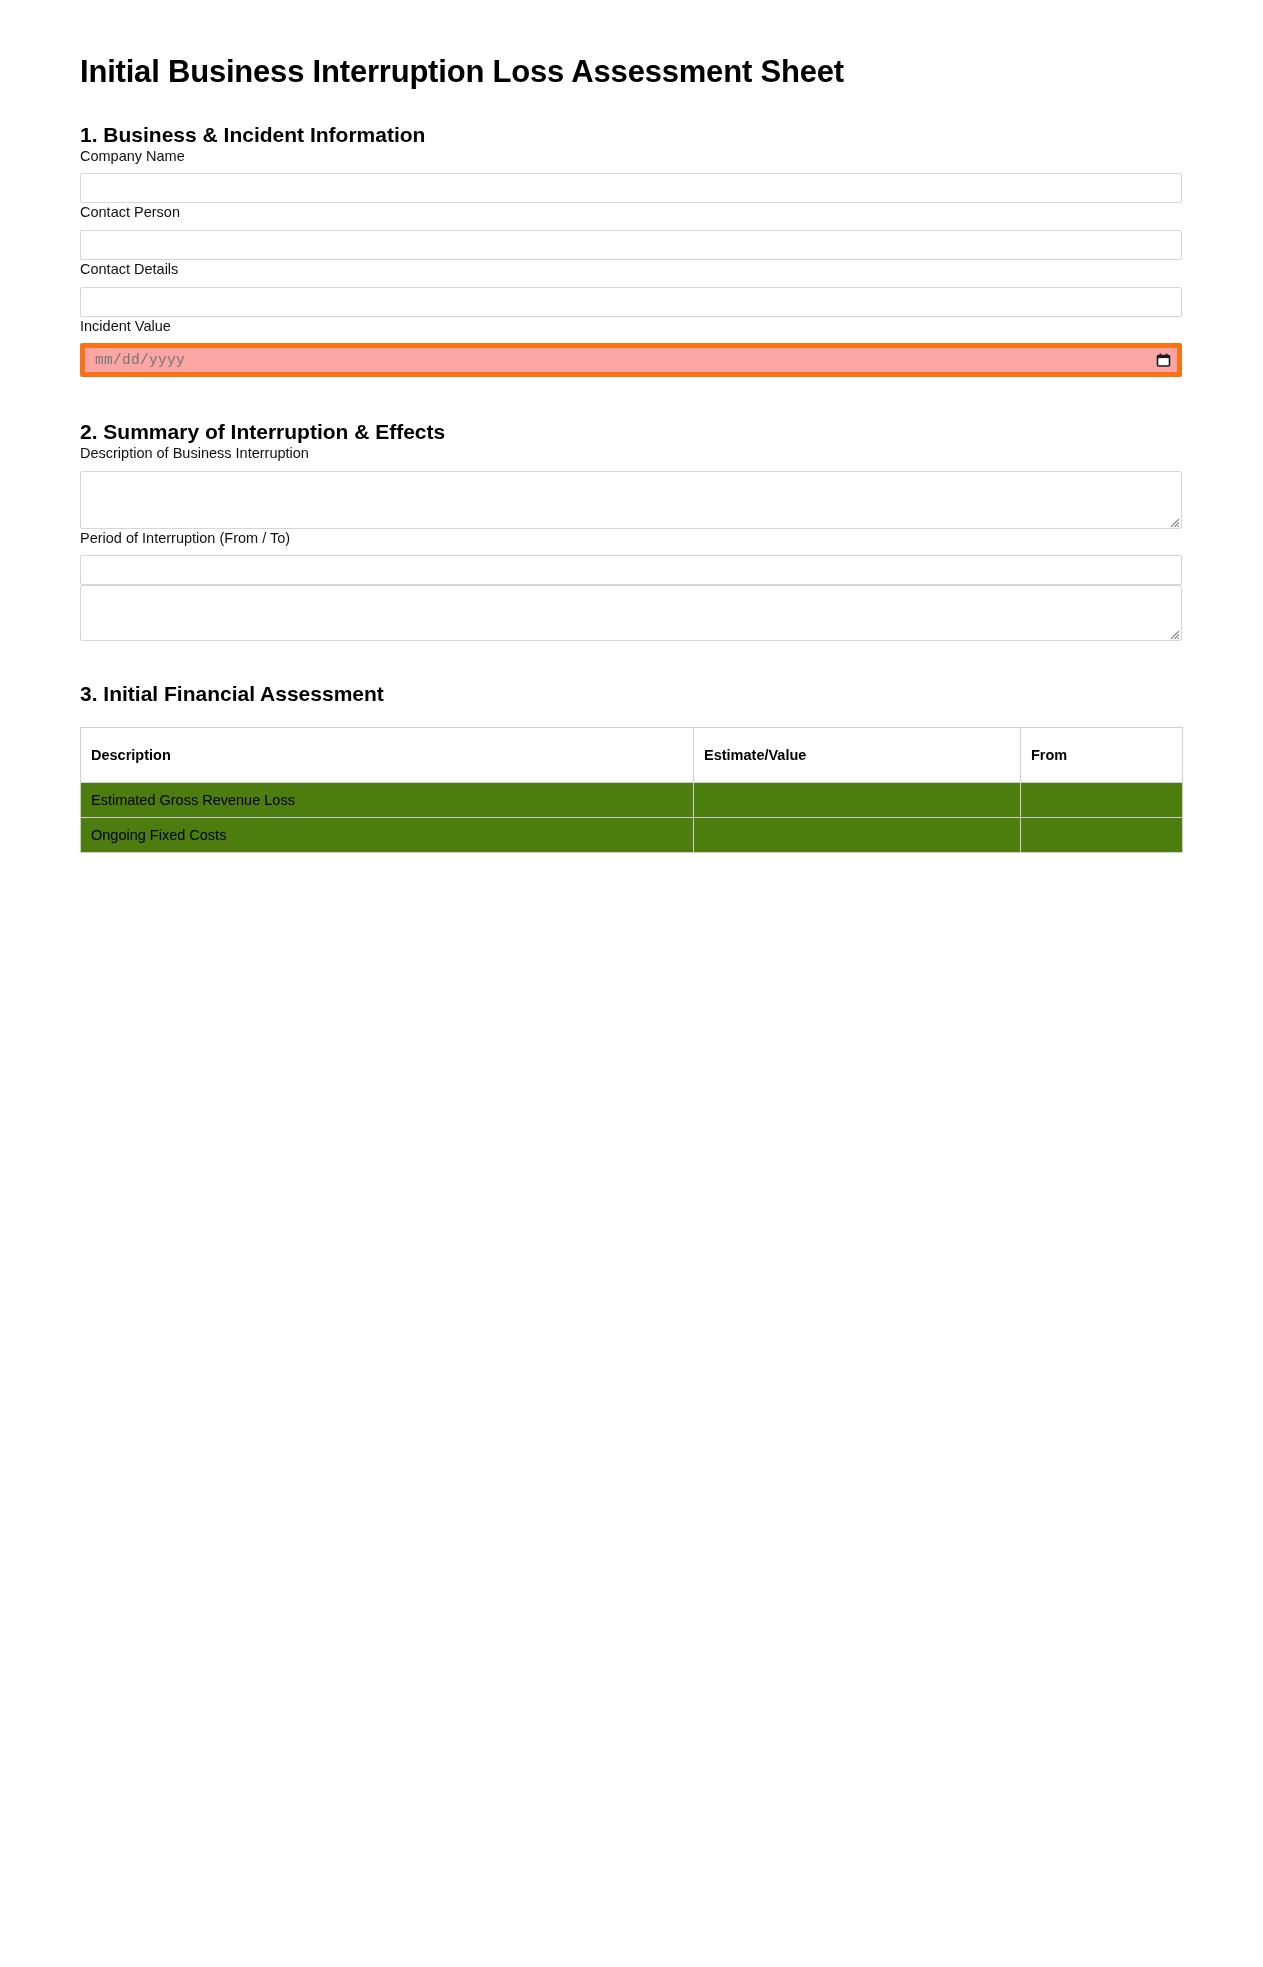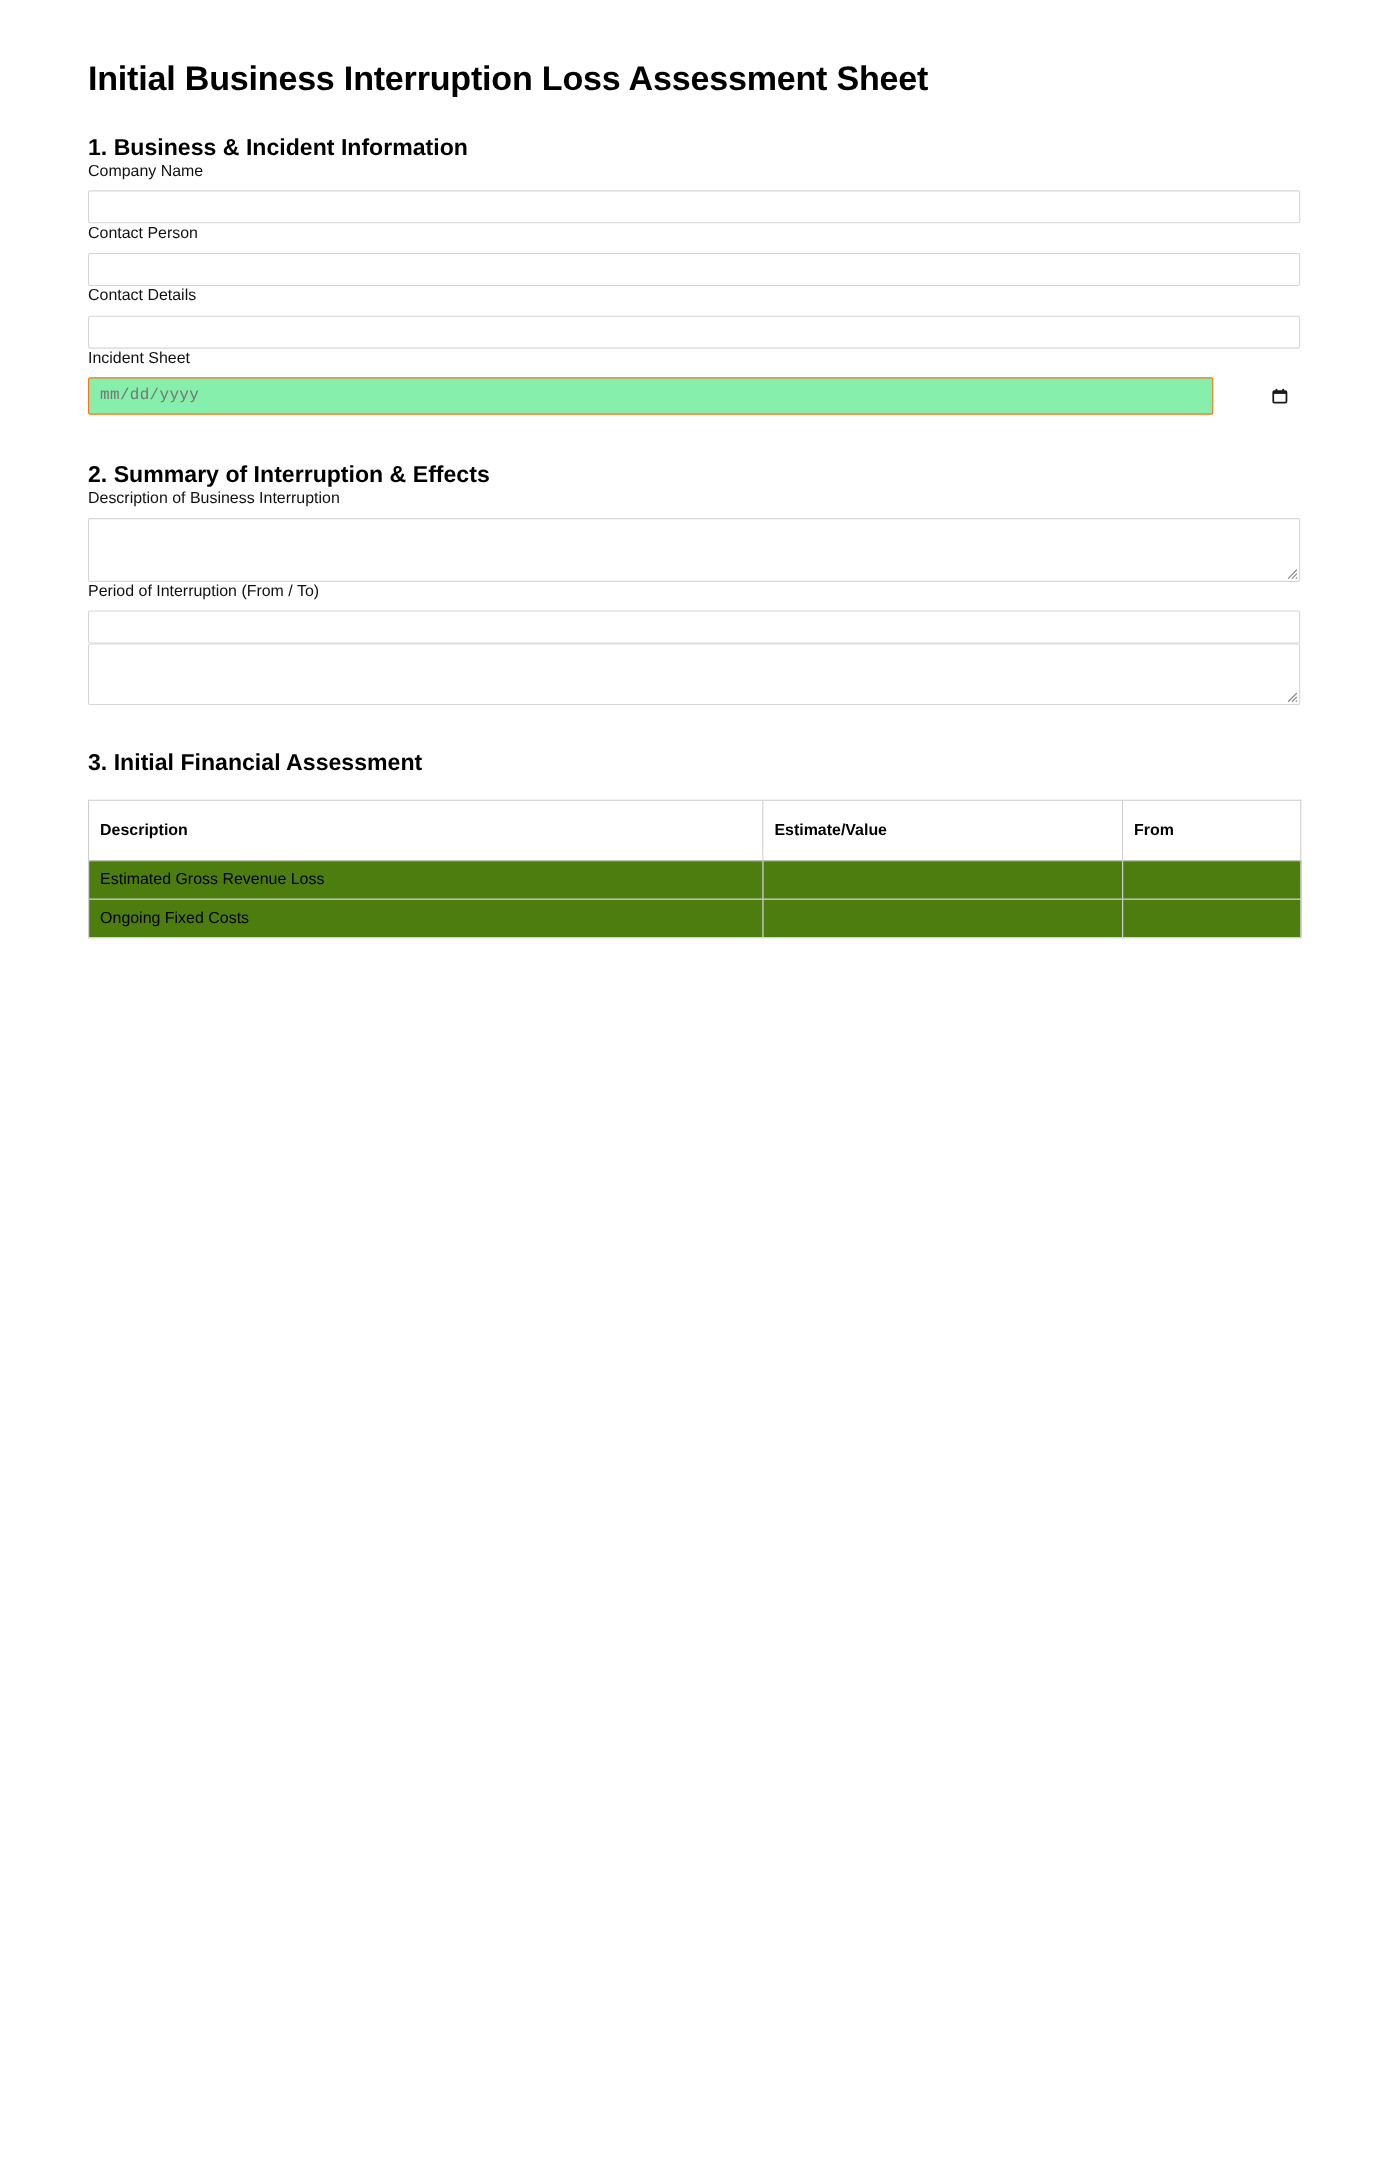--- a/index.html
+++ b/index.html
@@ -81,29 +81,29 @@
     outline: none;
   }
 
   .date-wrap {
     position: relative;
     width: 1102px;
   }
 
   .date-input {
     display: block;
-    width: 1023px;
+    width: 1102px;
     height: 34px;
     padding: 4px 10px;
     font-family: "Liberation Mono", monospace;
     font-size: 14.5px;
     letter-spacing: 0.3px;
     color: #3a3a3a;
-    background: #86efac;
-    border: 1px solid #f97316;
+    background: #fca5a5;
+    border: 5px solid #f97316;
     border-radius: 2px;
     outline: none;
     line-height: 26px;
   }
 
   .date-picker-icon {
     position: absolute;
     right: 11px;
     top: 50%;
     transform: translateY(-50%);
@@ -204,21 +204,21 @@
       <label class="field-label">Contact Person</label>
       <input class="text-input" type="text" value="" style="">
     </div>
 
     <div class="field">
       <label class="field-label">Contact Details</label>
       <input class="text-input" type="text" value="" style="">
     </div>
 
     <div class="field">
-      <label class="field-label">Incident Sheet</label>
+      <label class="field-label">Incident Value</label>
       <div class="date-wrap">
         <input class="date-input" type="text" placeholder="mm/dd/yyyy" style="">
         <span class="date-picker-icon">
           <svg width="15" height="15" viewBox="0 0 15 15" xmlns="http://www.w3.org/2000/svg">
             <rect x="1.5" y="3" width="12" height="10.5" rx="1" fill="#ffffff" stroke="#1b1b1b" stroke-width="1.6"></rect>
             <rect x="1.5" y="3" width="12" height="2.6" fill="#1b1b1b"></rect>
             <rect x="3.6" y="1" width="1.6" height="2.6" fill="#1b1b1b"></rect>
             <rect x="9.8" y="1" width="1.6" height="2.6" fill="#1b1b1b"></rect>
           </svg>
         </span>

